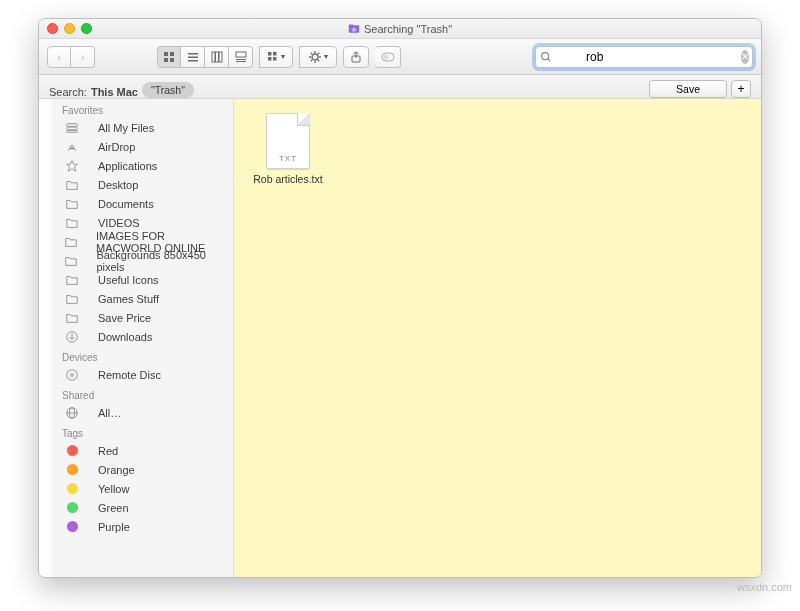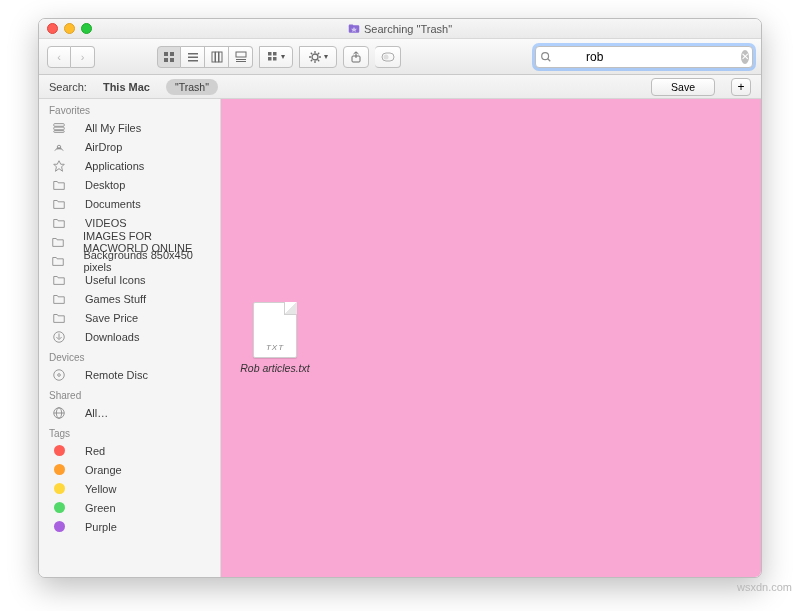--- a/index.html
+++ b/index.html
@@ -22,33 +22,33 @@
 .tb-btn + .tb-btn { border-left:none; }
 .tb-btn.w { width:26px; }
 .tb-btn.wn { width:24px; }
 .tb-btn.active { background:#dcdcdc; }
 .tb-btn.dis { color:#bbb; }
 .spacer { flex:1; }
 .search { display:flex; align-items:center; width:218px; height:22px; background:#fff; border:1px solid #bfbfbf; border-radius:4px; padding:0 4px; box-shadow:0 0 0 3px rgba(90,160,255,0.45); }
 .search input { flex:1; border:none; outline:none; font-size:12px; background:transparent;margin-left:34px; }
 .search .mag { width:14px; color:#8a8a8a; display:flex; align-items:center; }
 .search .clear { width:14px; height:14px; border-radius:50%; background:#bfbfbf; color:#fff; font-size:10px; display:flex; align-items:center; justify-content:center; }
-.searchbar { height:24px; background:linear-gradient(#f6f6f6,#ececec); border-bottom:1px solid #d5d5d5; display:flex; align-items:center; padding:0 10px; font-size:11px; color:#444; gap:16px; }
+.searchbar { height:24px; background:linear-gradient(#f6f6f6,#ececec); border-bottom:1px solid #d5d5d5; display:flex; align-items:flex-end; padding:0 10px; font-size:11px; color:#444; gap:4px; }
 .scope { font-weight:700; }
 .scope-pill { background:#d0d0d0; border-radius:9px; padding:2px 9px; font-size:10.5px; color:#3a3a3a; }
-.save-btn { height:18px; padding:0 19px; font-size:10.5px; background:linear-gradient(#fff,#efefef); border:1px solid #bdbdbd; border-radius:4px; }
+.save-btn { height:18px; padding:0 26px; font-size:10.5px; background:linear-gradient(#fff,#efefef); border:1px solid #bdbdbd; border-radius:4px; }
 .plus-btn { height:18px; width:20px; font-size:12px; background:linear-gradient(#fff,#efefef); border:1px solid #bdbdbd; border-radius:4px; display:flex; align-items:center; justify-content:center; }
-.body { flex:1; display:flex; overflow:hidden; }
+.body { flex:1; display:flex; overflow:hidden;margin-left:13px; }
 .sidebar { width:182px; background:#f5f5f5; border-right:1px solid #dcdcdc; overflow-y:auto; font-size:11px; }
 .sb-head { color:#888; font-size:10px; padding:6px 10px 2px; text-transform:none; }
 .sb-item { display:flex; align-items:center; padding:2px 10px 2px 12px; gap:18px; color:#3c3c3c; cursor:default; height:19px; }
 .sb-icon { width:16px; height:16px; display:flex; align-items:center; justify-content:center; color:#7b7b7b; }
 .sb-icon svg { width:14px; height:14px; }
 .tag-dot { width:11px; height:11px; border-radius:50%; }
-.content { flex:1; background:#f9a8d4; padding:14px; display:flex; align-items:center;font-style:italic; }
+.content { flex:1; background:#fef9c3; padding:14px; display:flex; align-items:flex-start; }
 .file { width:80px; display:flex; flex-direction:column; align-items:center; gap:4px; }
 .file-icon { width:44px; height:56px; position:relative; background:#fff; border:1px solid #d0d0d0; border-radius:2px; box-shadow:0 1px 1px rgba(0,0,0,0.12); }
 .file-icon::before { content:""; position:absolute; right:-1px; top:-1px; width:12px; height:12px; background:linear-gradient(135deg,#fff 0 50%, #e6e6e6 50% 100%); border-left:1px solid #d0d0d0; border-bottom:1px solid #d0d0d0; }
 .file-icon .ext { position:absolute; bottom:5px; width:100%; text-align:center; font-size:8px; letter-spacing:1px; color:#888; }
 .file-label { font-size:10.5px; color:#333; text-align:center; line-height:1.15; }
 .watermark { position:absolute; right:8px; bottom:18px; font-size:11px; color:#b9b9b9; font-family:Arial,sans-serif; }
 </style>
 </head>
 <body>
 

